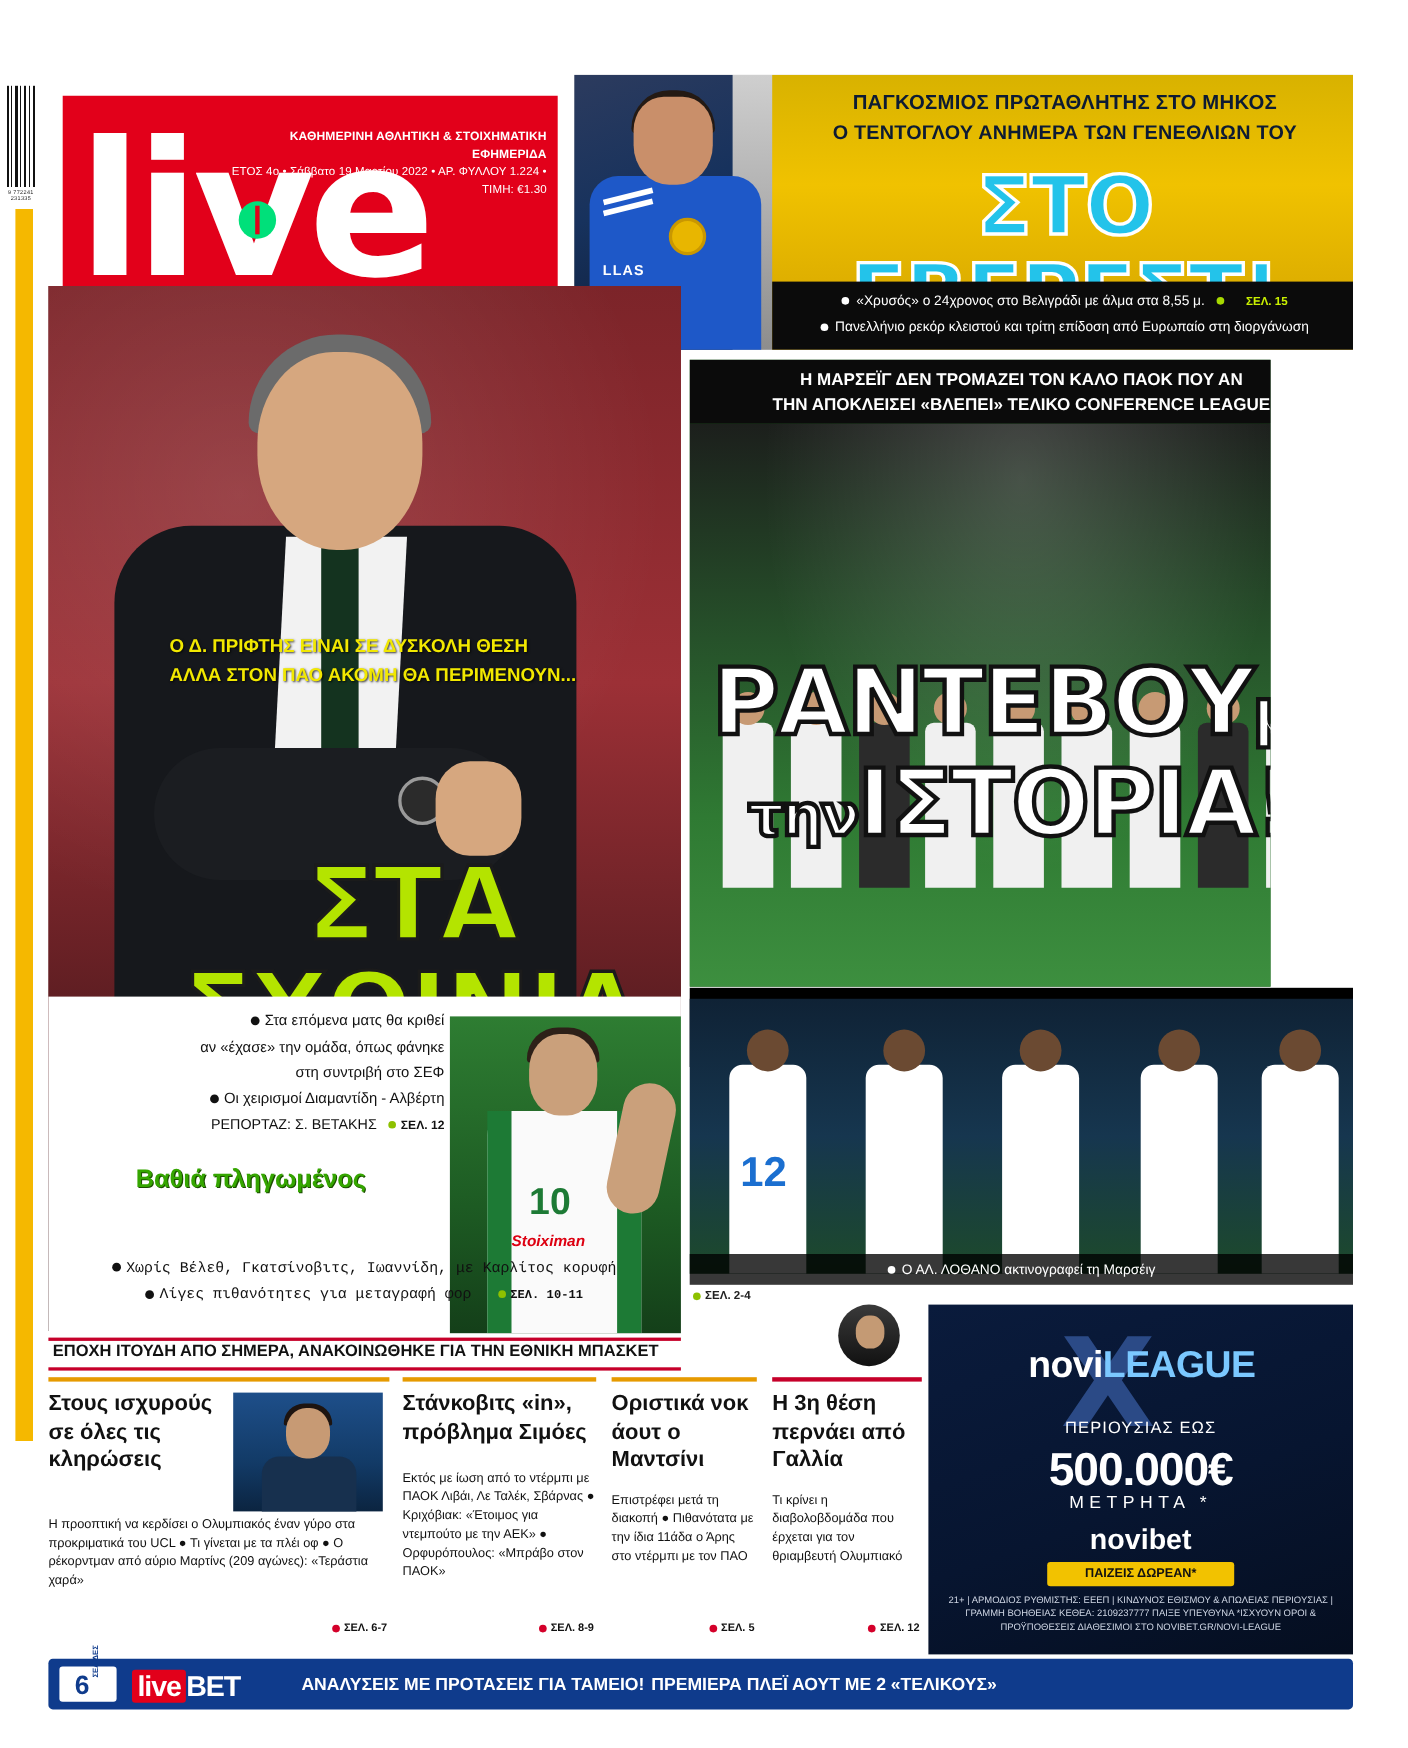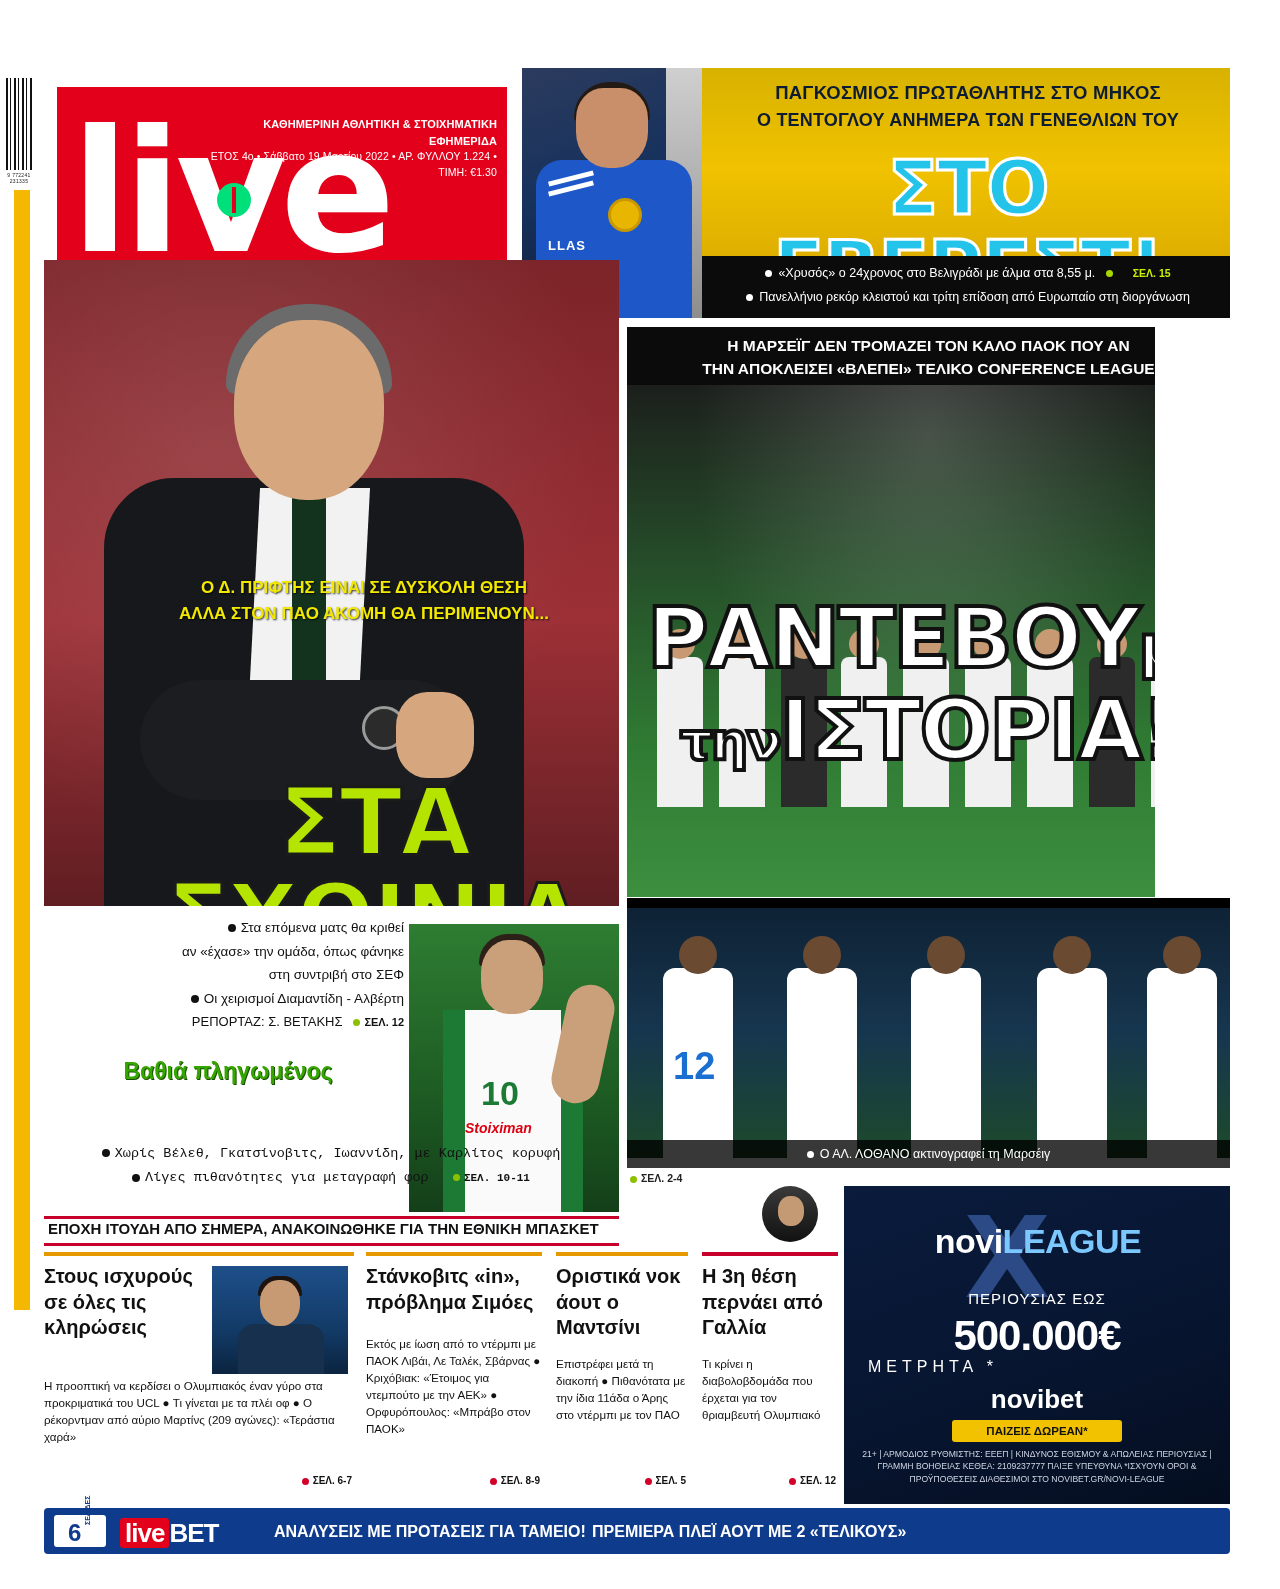--- a/index.html
+++ b/index.html
@@ -137,21 +137,21 @@
   .coach-head { position:absolute; left:190px; top:60px; width:150px; height:180px; border-radius:46% 46% 48% 48%; background:#d6a77f;}
   .coach-hair { position:absolute; left:182px; top:44px; width:166px; height:90px; border-radius:84px 84px 10px 10px; background:#6b6b6b;}
   .coach-suit { position:absolute; left:60px; top:218px; width:420px; height:740px; background:#16181c; border-radius:70px 70px 0 0;}
   .coach-shirt { position:absolute; left:210px; top:228px; width:110px; height:230px; background:#f2f2f2; transform:skewX(-3deg);}
   .coach-tie { position:absolute; left:248px; top:238px; width:34px; height:200px; background:#14331f;}
   .coach-arm { position:absolute; left:96px; top:420px; width:330px; height:120px; background:#1b1d21; border-radius:60px;}
   .coach-hand { position:absolute; left:352px; top:432px; width:78px; height:86px; border-radius:40%; background:#d6a77f;}
   .coach-watch { position:absolute; left:318px; top:446px; width:44px; height:44px; border-radius:50%; background:#2b2b2b; border:3px solid #9a9a9a;}
   .left-kicker {
     position: absolute; left: 110px; top: 315px; width: 420px;
-    text-align: center;
+    text-align: left;
     color: #f2e800; font-weight: bold; font-size: 17px; line-height: 1.5;
     text-shadow: 1px 1px 2px rgba(0,0,0,.8);
   }
   .left-title {
     position: absolute; left: 40px; top: 515px; width: 580px;
     font-family: "DejaVu Sans", sans-serif;
     font-weight: bold; font-size: 92px; line-height: 96px;
     color: #b4e400;
     -webkit-text-stroke: 3px #1b1b1b;
     letter-spacing: -2px;
@@ -302,21 +302,21 @@
     color:#2b4a86; font-size: 112px; font-weight: bold; line-height: 100px;
     font-family:"DejaVu Sans", sans-serif;
   }
   .ad-logo {
     position:absolute; left:44px; top:36px; width:300px; text-align:center;
     font-size: 34px; font-weight: bold; color:#ffffff; letter-spacing:-.5px;
   }
   .ad-logo .league { color:#7bc8ff; }
   .ad-sub { position:absolute; left:24px; top:104px; width:338px; text-align:center; color:#fff; font-size:15px; letter-spacing:1px;}
   .ad-amount { position:absolute; left:24px; top:126px; width:338px; text-align:center; color:#fff; font-size:42px; font-weight:bold; letter-spacing:-1px;}
-  .ad-metrita { position:absolute; left:24px; top:172px; width:338px; text-align:left; color:#fff; font-size:16px; letter-spacing:5px;}
+  .ad-metrita { position:absolute; left:24px; top:172px; width:338px; text-align:center; color:#fff; font-size:16px; letter-spacing:5px;}
   .ad-brand { position:absolute; left:24px; top:198px; width:338px; text-align:center; color:#fff; font-size:26px; font-weight:bold;}
   .ad-cta {
     position:absolute; left:108px; top:234px; width:170px; height:22px;
     background:#f2c200; color:#111; font-size:11.5px; font-weight:bold;
     text-align:center; line-height:22px; border-radius:3px;
   }
   .ad-legal {
     position:absolute; left:14px; top:262px; width:358px; text-align:center;
     color:#cfd6e4; font-size:8.6px; line-height:1.45;
   }

